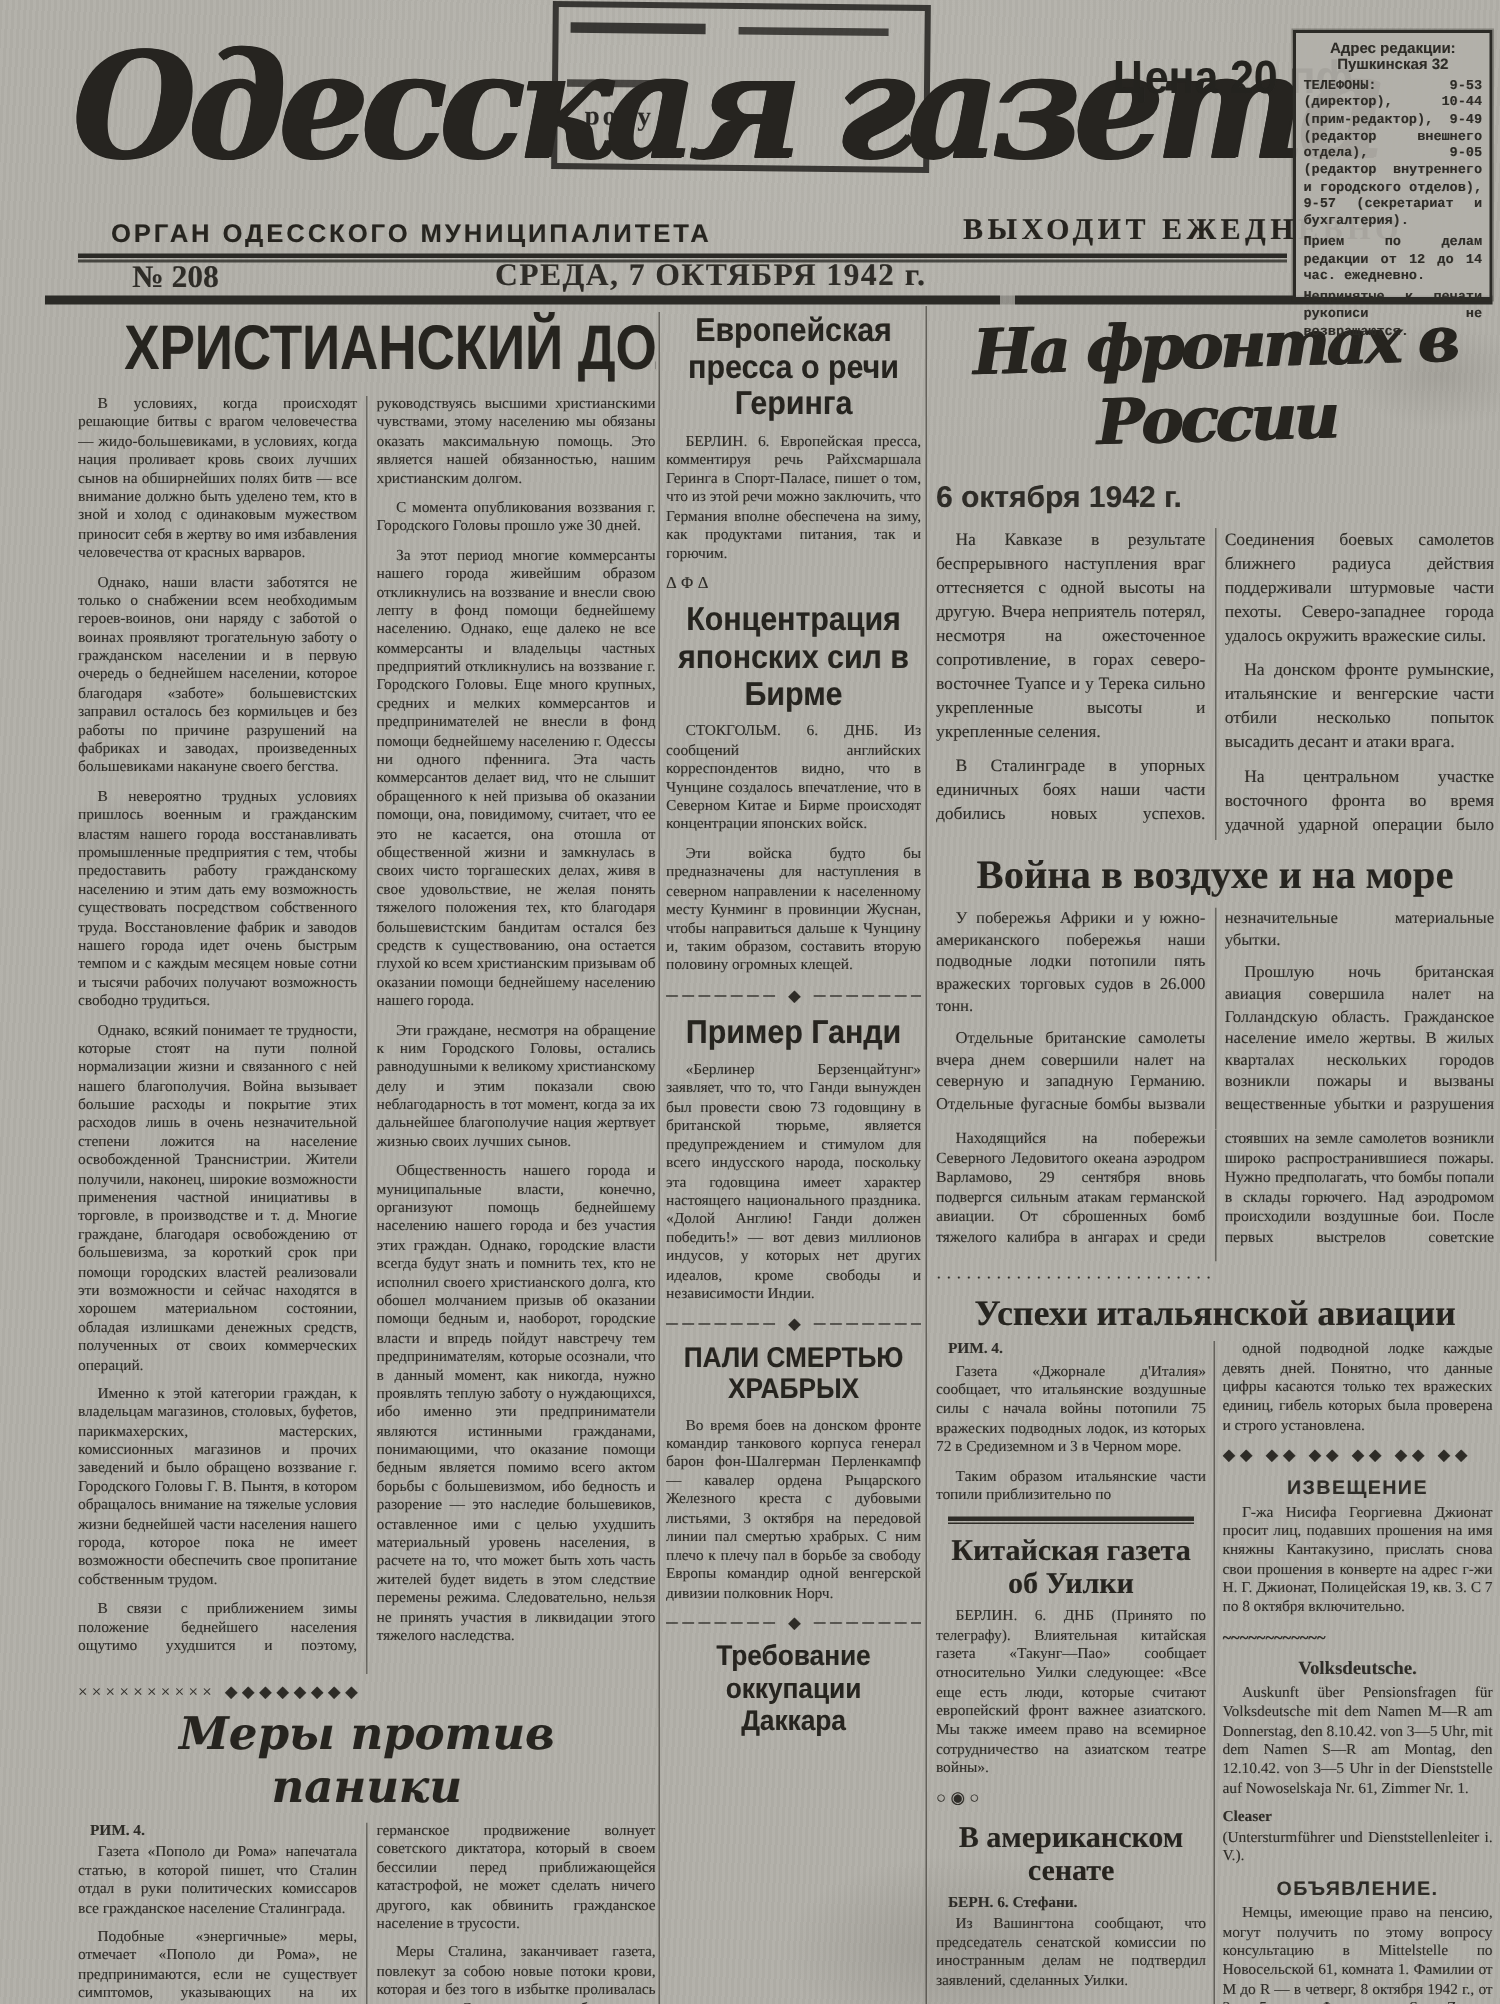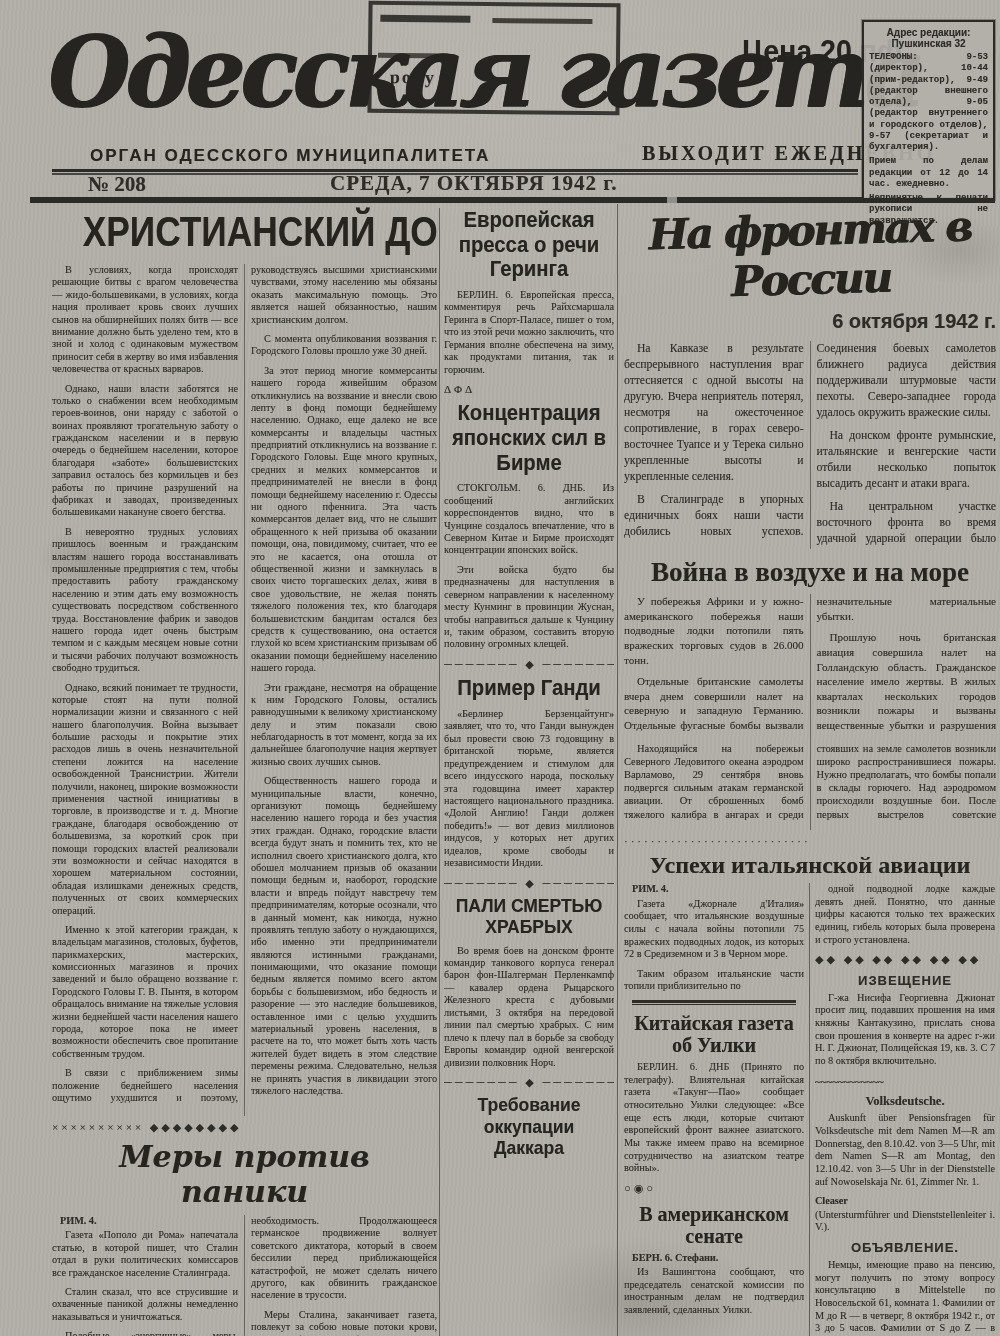--- a/index.html
+++ b/index.html
@@ -44,21 +44,21 @@
   }
   .addr {
     position:absolute; left:862px; top:20px; width:133px; height:180px; z-index:4;
     border:2px solid #2b2a26; box-shadow:0 0 0 1px rgba(43,42,38,.35);
     background:rgba(178,176,169,.92);
     padding:5px 5px 3px; font-size:9px; line-height:1.25; text-align:left;
   }
   .addr-title { font:700 10px "Liberation Sans", sans-serif; text-align:center; }
   .addr p { margin:3px 0 0; text-align:justify; font-weight:700; font-family:Liberation Mono, monospace; }
   .organ {
-    position:absolute; left:90px; top:146px;
+    position:absolute; left:74px; top:146px;
     font:700 17px "Liberation Sans", sans-serif; letter-spacing:2px; color:#26241f;
   }
   .daily {
     position:absolute; left:642px; top:142px;
     font:700 20px "Liberation Serif", serif; letter-spacing:3px; color:#26241f;
   }
   .rule-double { position:absolute; left:52px; top:169px; width:806px; height:6px;
     border-top:3px solid #2b2a26; border-bottom:2px solid rgba(43,42,38,.8); }
   .issue-no { position:absolute; left:88px; top:172px; font:700 21px "Liberation Serif", serif; }
   .date-line { position:absolute; left:330px; top:171px; width:420px; 
@@ -83,21 +83,21 @@
   .col3 { position:absolute; left:444px; top:206px; width:170px; height:1130px; overflow:hidden;
     font-size:10.2px; line-height:1.22; }
   .c3-head { text-align:center; font:700 19px "Liberation Sans", sans-serif; line-height:1.12;
     margin:2px 0 7px; transform:scaleX(.92); color:#26241f; }
   .c3-head.big { font-size:22px; }
   
   .right-zone { position:absolute; left:624px; top:204px; width:372px; height:1132px; overflow:hidden; }
   .fronts-title { text-align:center; font:700 italic 42px "DejaVu Serif", serif; letter-spacing:-2px;
     transform:rotate(-1.6deg); margin:2px 0 2px; color:#26241f;
     text-shadow:1.2px 0 0 currentColor; }
-  .fronts-sub { text-align:right; font:700 20px "Liberation Sans", sans-serif; margin:6px 0 8px; }
+  .fronts-sub { text-align:left; font:700 20px "Liberation Sans", sans-serif; margin:17px 0 8px; }
   .fronts-body { height:208px; overflow:hidden; font-size:11.6px; line-height:1.38; }
   .airsea-title { text-align:center; font:700 27px "Liberation Serif", serif; margin:8px 0 6px; color:#26241f; }
   .airsea-body { height:148px; overflow:hidden; font-size:11px; line-height:1.33; }
   .arctic-title { text-align:center; font:700 20px "Liberation Serif", serif; line-height:1.15; margin:8px 0 4px; color:#26241f; }
   .arctic-body { height:88px; overflow:hidden; font-size:10.4px; line-height:1.26; }
   .italian-title { text-align:center; font:700 24px "Liberation Serif", serif; margin:4px 0 4px; color:#26241f; }
   .bottom-split { display:flex; align-items:stretch; height:470px; overflow:hidden;
     font-size:10.2px; line-height:1.24; }
   .bcol { width:180px; }
   .bdiv { width:1px; background:rgba(46,44,39,.6); margin:0 5px; }
@@ -153,21 +153,20 @@
       <p>С момента опубликования воззвания г. Городского Головы прошло уже 30 дней.</p>
       <p>За этот период многие коммерсанты нашего города живейшим образом откликнулись на воззвание и внесли свою лепту в фонд помощи беднейшему населению. Однако, еще далеко не все коммерсанты и владельцы частных предприятий откликнулись на воззвание г. Городского Головы. Еще много крупных, средних и мелких коммерсантов и предпринимателей не внесли в фонд помощи беднейшему населению г. Одессы ни одного пфеннига. Эта часть коммерсантов делает вид, что не слышит обращенного к ней призыва об оказании помощи, она, повидимому, считает, что ее это не касается, она отошла от общественной жизни и замкнулась в своих чисто торгашеских делах, живя в свое удовольствие, не желая понять тяжелого положения тех, кто благодаря большевистским бандитам остался без средств к существованию, она остается глухой ко всем христианским призывам об оказании помощи беднейшему населению нашего города.</p>
       <p>Эти граждане, несмотря на обращение к ним Городского Головы, остались равнодушными к великому христианскому делу и этим показали свою неблагодарность в тот момент, когда за их дальнейшее благополучие нация жертвует жизнью своих лучших сынов.</p>
       <p>Общественность нашего города и муниципальные власти, конечно, организуют помощь беднейшему населению нашего города и без участия этих граждан. Однако, городские власти всегда будут знать и помнить тех, кто не исполнил своего христианского долга, кто обошел молчанием призыв об оказании помощи бедным и, наоборот, городские власти и впредь пойдут навстречу тем предпринимателям, которые осознали, что в данный момент, как никогда, нужно проявлять теплую заботу о нуждающихся, ибо именно эти предприниматели являются истинными гражданами, понимающими, что оказание помощи бедным является помимо всего актом борьбы с большевизмом, ибо бедность и разорение — это наследие большевиков, оставленное ими с целью ухудшить материальный уровень населения, в расчете на то, что может быть хоть часть жителей будет видеть в этом следствие перемены режима. Следовательно, нельзя не принять участия в ликвидации этого тяжелого наследства.</p>
     </div>
     <div class="orn">××××××××××  ◆◆◆◆◆◆◆◆</div>
     <h2 class="panic-title">Меры против паники</h2>
     <div class="panic-body cols2 body-text">
       <p class="dateline">РИМ. 4.</p>
       <p>Газета «Пополо ди Рома» напечатала статью, в которой пишет, что Сталин отдал в руки политических комиссаров все гражданское население Сталинграда.</p>
-      <p>Сталин сказал, что все струсившие и охваченные паникой должны немедленно наказываться и уничтожаться.</p>
       <p>Подобные «энергичные» меры, отмечает «Пополо ди Рома», не предпринимаются, если не существует симптомов, указывающих на их необходимость. Продолжающееся германское продвижение волнует советского диктатора, который в своем бессилии перед приближающейся катастрофой, не может сделать ничего другого, как обвинить гражданское население в трусости.</p>
       <p>Меры Сталина, заканчивает газета, повлекут за собою новые потоки крови, которая и без того в избытке проливалась до сих пор в Сталинграде, судьба которого уже решена.</p>
     </div>
   </section>
 
   <section class="col3 body-text">
     <h3 class="c3-head big">Европейская пресса о речи Геринга</h3>
     <p>БЕРЛИН. 6. Европейская пресса, комментируя речь Райхсмаршала Геринга в Спорт-Паласе, пишет о том, что из этой речи можно заключить, что Германия вполне обеспечена на зиму, как продуктами питания, так и горючим.</p>
     <div class="orn">ΔΦΔ</div>
 

